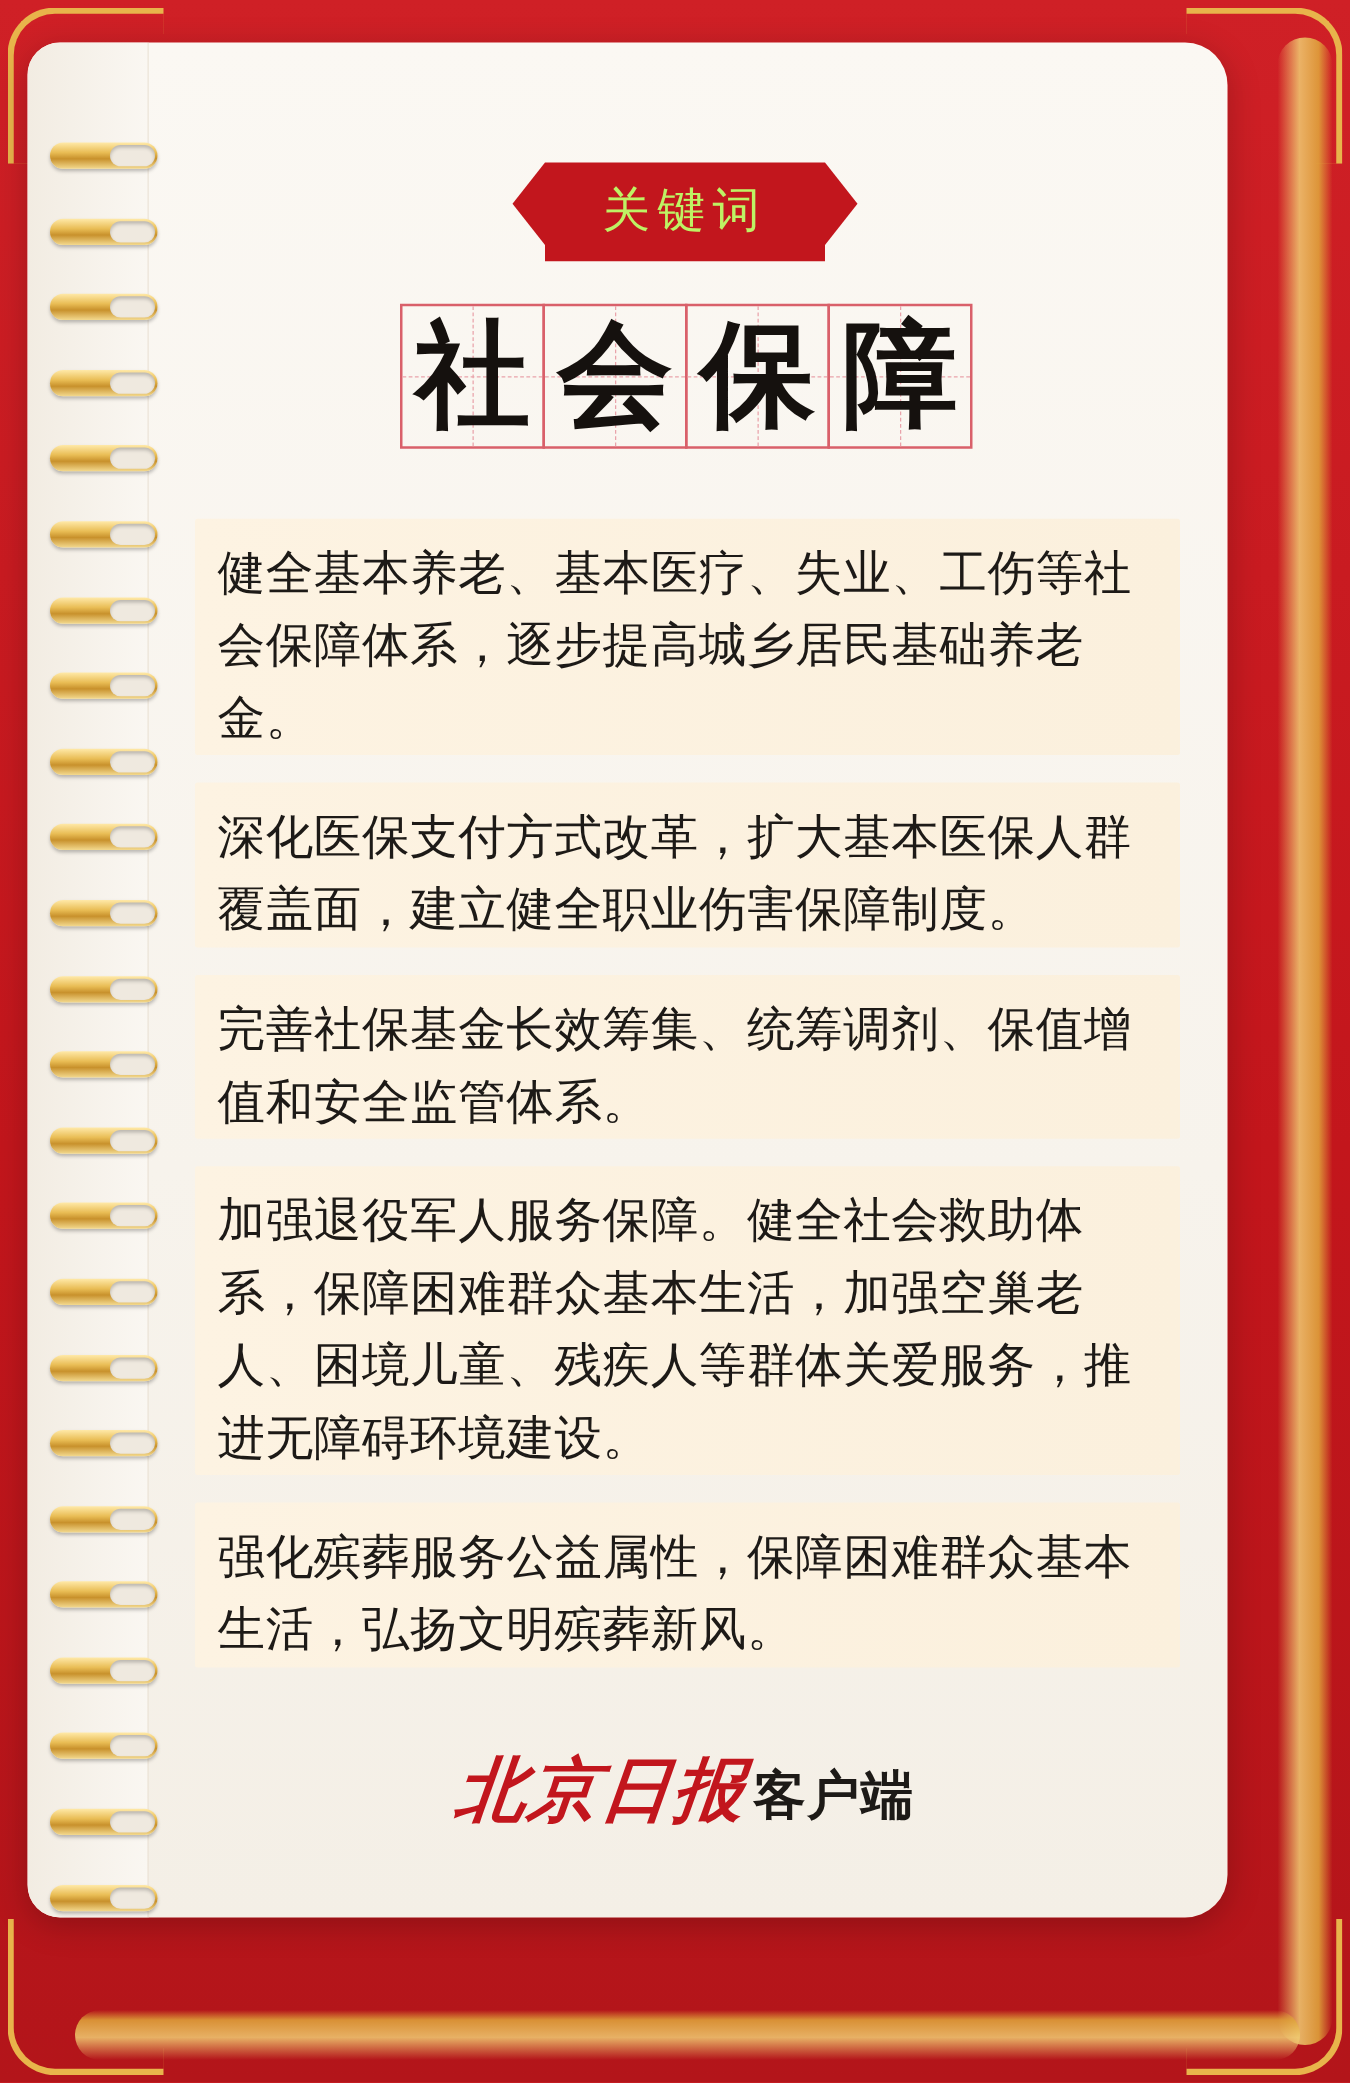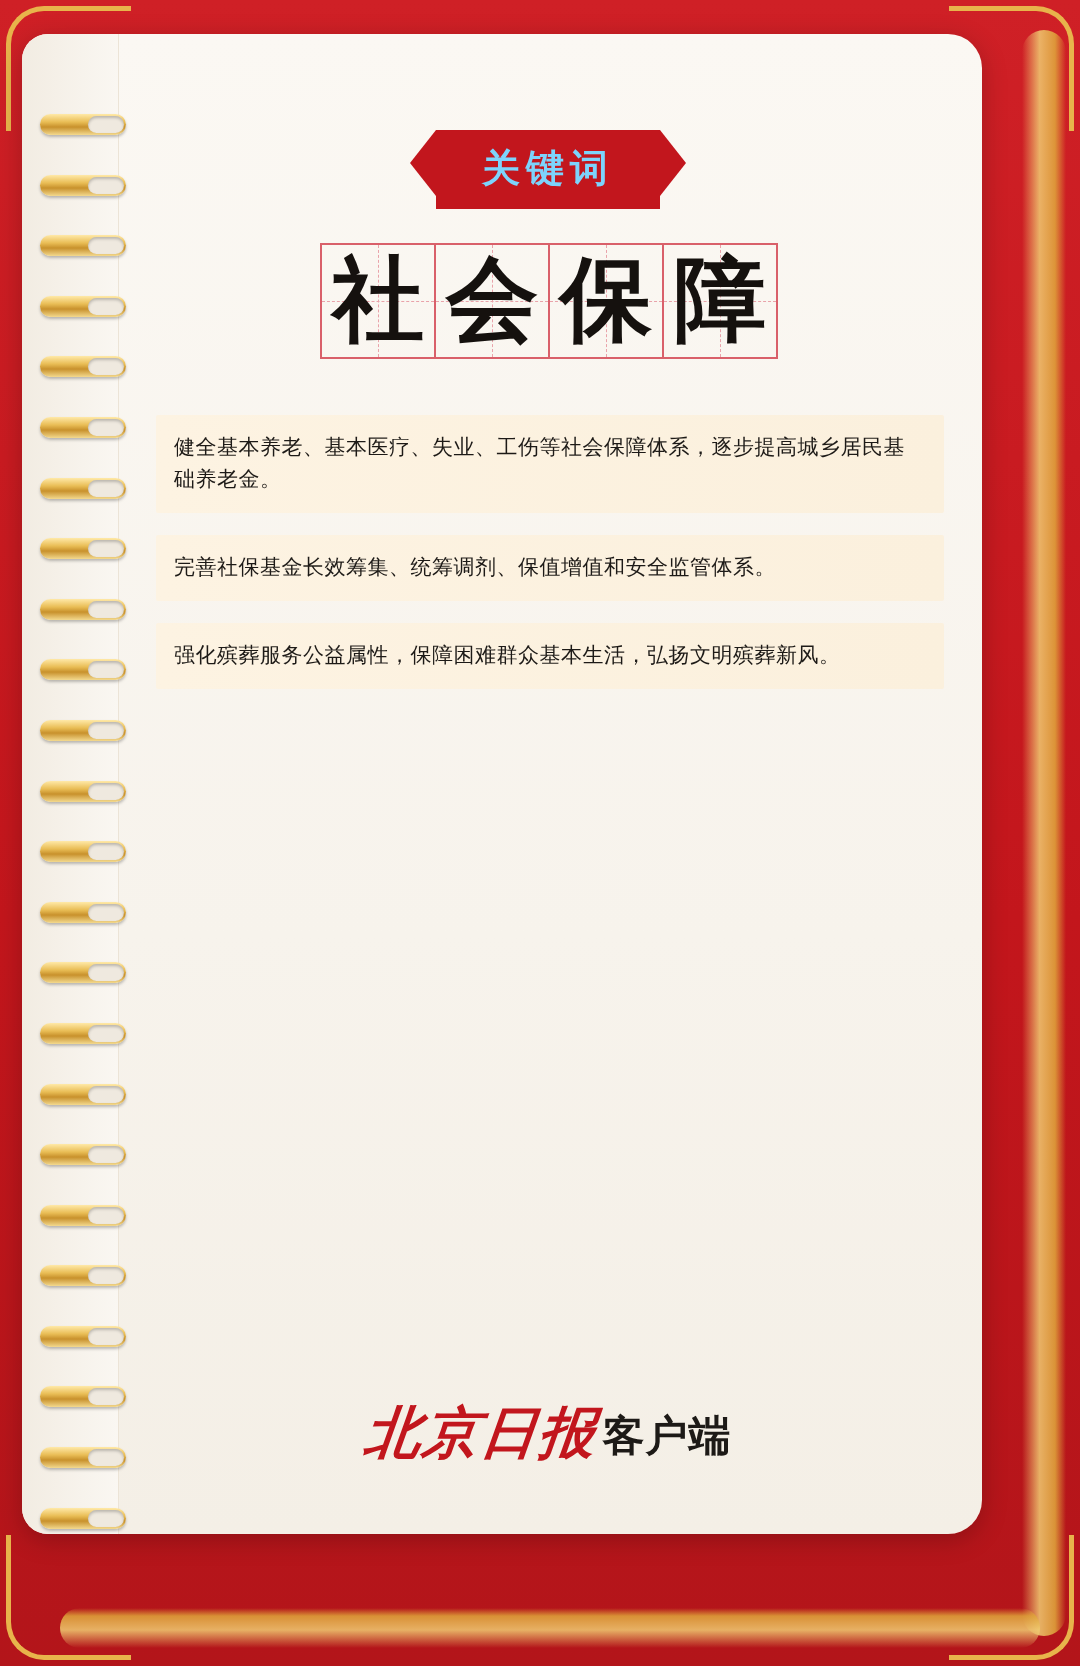--- a/index.html
+++ b/index.html
@@ -125,24 +125,24 @@
 
   
   .ribbon-wrap {
     margin-top: 96px;
     display: flex;
     justify-content: center;
   }
   .ribbon {
     position: relative;
     background: #c2161d;
-    color: #7dd3fc;
+    color: #bef264;
     font-size: 38px;
     letter-spacing: 6px;
-    font-weight: 700;
+    font-weight: 400;
     padding: 13px 46px 15px 46px;
     text-align: center;
   }
   .ribbon::before,
   .ribbon::after {
     content: "";
     position: absolute;
     top: 0;
     width: 0; height: 0;
     border-top: 33px solid transparent;
@@ -187,22 +187,22 @@
   }
 
   
   #list {
     margin: 56px 0 0 0;
     padding: 0 10px 0 14px;
   }
   .item {
     background: linear-gradient(90deg, #fdf3e2 0%, #fbf0dd 100%);
     margin-bottom: 22px;
-    padding: 16px 18px 18px 18px;
-    font-size: 21px;
+    padding: 16px 18px 0 18px;
+    font-size: 38px;
     line-height: 1.52;
     color: #1d1a17;
     letter-spacing: .5px;
     border-radius: 2px;
   }
   .item.short { display: inline-block; }
 
   
   #footer {
     position: absolute;
@@ -263,21 +263,23 @@
         <div class="cell">
             <span>保</span>
           </div>
         <div class="cell">
             <span>障</span>
           </div>
       </div>
 
       <div id="list">
         <div class="item">健全基本养老、基本医疗、失业、工伤等社会保障体系，逐步提高城乡居民基础养老金。</div>
+        <div class="item">深化医保支付方式改革，扩大基本医保人群覆盖面，建立健全职业伤害保障制度。</div>
         <div class="item">完善社保基金长效筹集、统筹调剂、保值增值和安全监管体系。</div>
+        <div class="item">加强退役军人服务保障。健全社会救助体系，保障困难群众基本生活，加强空巢老人、困境儿童、残疾人等群体关爱服务，推进无障碍环境建设。</div>
         <div class="item">强化殡葬服务公益属性，保障困难群众基本生活，弘扬文明殡葬新风。</div>
       </div>
 
       <div id="footer">
         <div class="logo-mark">北京日报</div>
         <div class="logo-sub">客户端</div>
       </div>
 
     </div>
 

